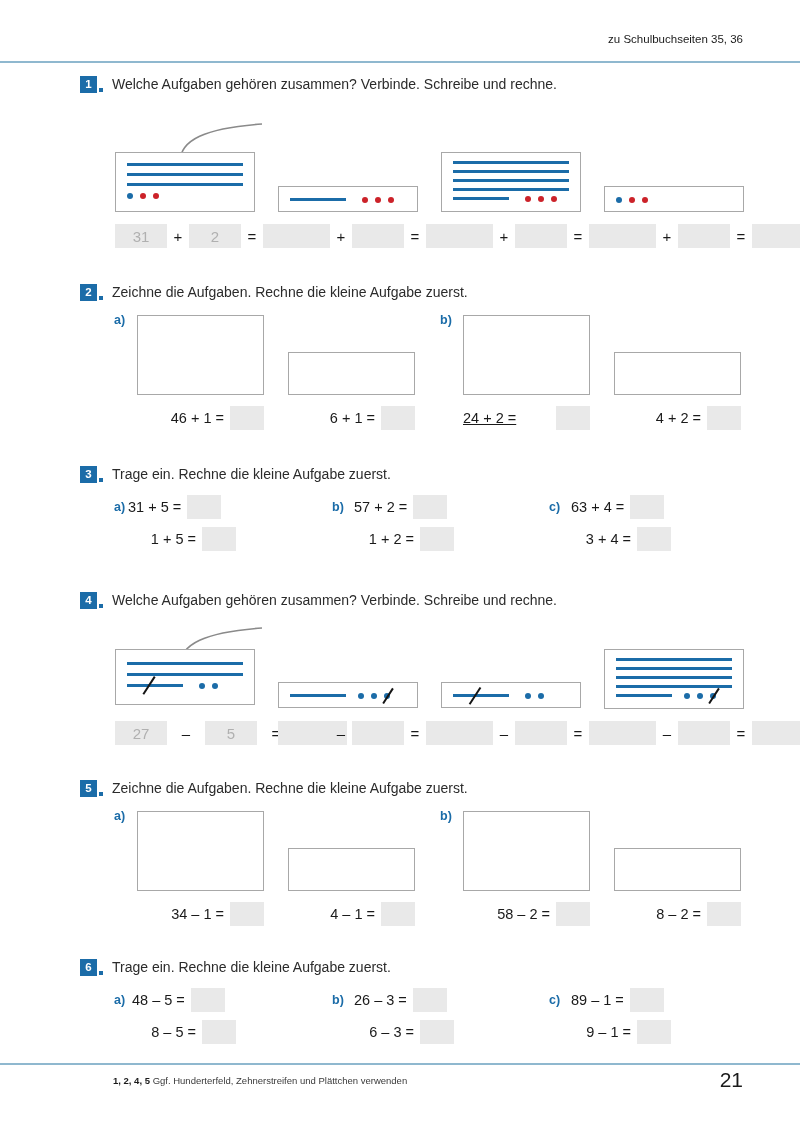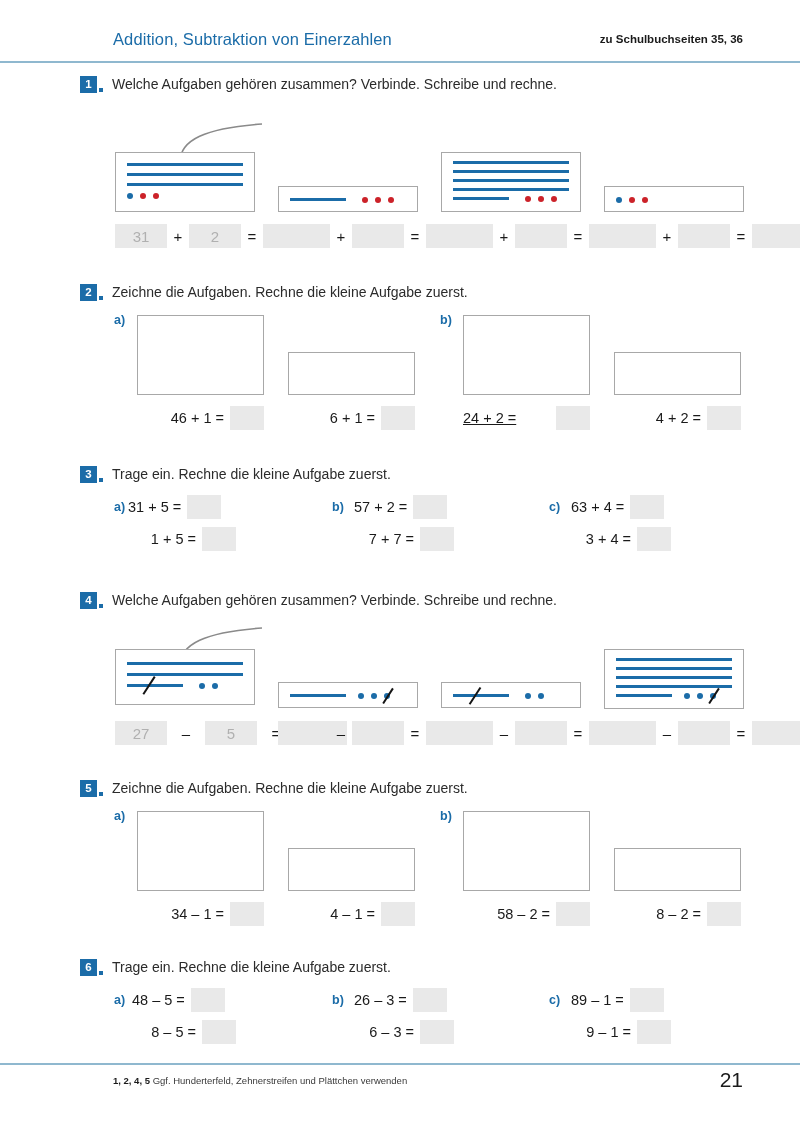--- a/index.html
+++ b/index.html
@@ -24,21 +24,21 @@
     left: 113px; top: 30px;
     font-size: 16.5px;
     color: #1b6ca8;
     letter-spacing: 0.1px;
     white-space: nowrap;
   }
   .header-ref {
     position: absolute;
     right: 57px; top: 33px;
     font-size: 11.5px;
-    font-weight: bold;
+    font-weight: normal;
     color: #1a1a1a;
     white-space: nowrap;
   }
   .rule-top {
     position: absolute;
     left: 0; top: 61px; width: 800px; height: 2px;
     background: #8fb8cf;
   }
   .rule-bottom {
     position: absolute;
@@ -184,21 +184,20 @@
     position: absolute;
     font-size: 12.5px;
     font-weight: bold;
     color: #1b6ca8;
   }
 </style>
 </head>
 <body>
 
 <div class="header">
-  <div class="header-title">Addition, Subtraktion von Einerzahlen</div>
   <div class="header-ref">zu Schulbuchseiten 35, 36</div>
 </div>
 <div class="rule-top"></div>
 
 <div class="ex" style="left:80px; top:76px;">
   <div class="ex-num">1</div>
   <div class="ex-dot"></div>
   <div class="ex-text">Welche Aufgaben gehören zusammen? Verbinde. Schreibe und rechne.</div>
 </div>
 
@@ -321,21 +320,21 @@
   <span class="eqtext">1 + 5 =</span>
   <span class="ansbox"></span>
 </div>
 
 <div class="eq-letter" style="left:332px; top:500px;">b)</div>
 <div class="eq" style="left:354px; top:495px; width:100px;">
   <span class="eqtext">57 + 2 =</span>
   <span class="ansbox"></span>
 </div>
 <div class="eq right" style="left:354px; top:527px; width:100px;">
-  <span class="eqtext">7 + 7 =</span>
+  <span class="eqtext">1 + 2 =</span>
   <span class="ansbox"></span>
 </div>
 
 <div class="eq-letter" style="left:549px; top:500px;">c)</div>
 <div class="eq" style="left:571px; top:495px; width:100px;">
   <span class="eqtext">63 + 4 =</span>
   <span class="ansbox"></span>
 </div>
 <div class="eq right" style="left:571px; top:527px; width:100px;">
   <span class="eqtext">3 + 4 =</span>

